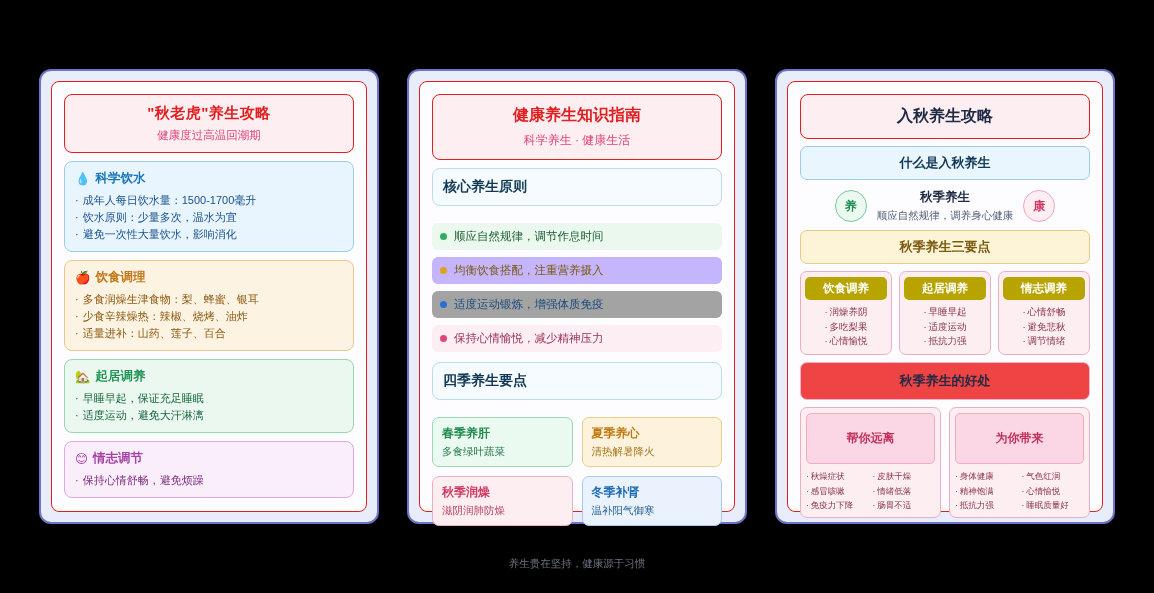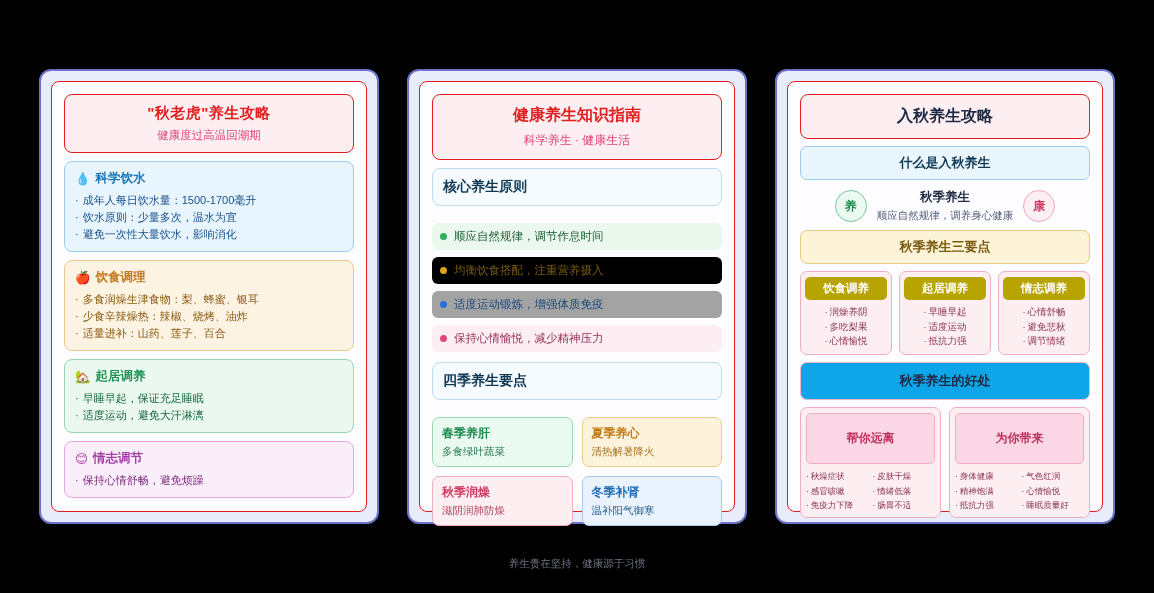--- a/index.html
+++ b/index.html
@@ -34,21 +34,21 @@
   
   .c2 .title-box{background:#fdeef2;border:1.5px solid #e02020;border-radius:8px;padding:10px 6px;text-align:center;}
   .c2 .title{color:#e02020;font-size:16px;font-weight:bold;}
   .c2 .subtitle{color:#e0457a;font-size:12px;margin-top:6px;}
   .panel{background:#f5fbfe;border:1px solid #bcdcef;border-radius:8px;padding:9px 10px;}
   .panel-title{font-size:14px;font-weight:bold;color:#123a56;}
   .prin{display:flex;flex-direction:column;gap:7px;margin-top:9px;}
   .prin-row{display:flex;align-items:center;gap:7px;font-size:11.5px;border-radius:6px;padding:6px 8px;}
   .dot{width:7px;height:7px;border-radius:50%;flex:none;}
   .r-green{background:#eaf8ee;color:#1d5c33;}
-  .r-yellow{background:#000000;color:#7a5a10;}
+  .r-yellow{background:#c4b5fd;color:#7a5a10;}
   .r-blue{background:#a3a3a3;color:#1a4a7d;}
   .r-pink{background:#fdeef4;color:#963256;}
   .grid4{display:grid;grid-template-columns:1fr 1fr;gap:9px;margin-top:9px;}
   .q{border-radius:7px;padding:7px 9px;}
   .q-t{font-size:12px;font-weight:bold;margin-bottom:3px;}
   .q-d{font-size:10.5px;}
   .q1{background:#eafaf1;border:1px solid #9bd9b5;} .q1 .q-t{color:#1f8a4d;} .q1 .q-d{color:#2a7a4e;}
   .q2{background:#fdf3dd;border:1px solid #e9cd8b;} .q2 .q-t{color:#c07a12;} .q2 .q-d{color:#a5731b;}
   .q3{background:#fdeef2;border:1px solid #eeaec2;} .q3 .q-t{color:#d03a62;} .q3 .q-d{color:#b5415f;}
   .q4{background:#eaf3fd;border:1px solid #a9c9ea;} .q4 .q-t{color:#1d6cb5;} .q4 .q-d{color:#2a618f;}
@@ -68,21 +68,21 @@
   .bar-yellow{background:#fdf3d6;border:1px solid #e4cb86;border-radius:7px;text-align:center;font-size:13px;font-weight:bold;color:#7a5a10;padding:7px;}
   .three{display:grid;grid-template-columns:1fr 1fr 1fr;gap:7px;}
   .tcol{border-radius:7px;padding:5px 4px;}
   .tcol-h{font-size:11.5px;font-weight:bold;text-align:center;border-radius:5px;padding:4px 2px;color:#fff;}
   .tcol ul{margin:5px 0 0;padding:0;}
   .tcol li{list-style:none;font-size:9.5px;line-height:1.55;text-align:center;}
   .tcol li:before{content:"·";margin-right:2px;}
   .t1{background:#fdeef2;border:1px solid #eeaec2;} .t1 .tcol-h{background:#b8a400;} .t1 li{color:#8a3450;}
   .t2{background:#fdeef2;border:1px solid #eeaec2;} .t2 .tcol-h{background:#b8a400;} .t2 li{color:#8a3450;}
   .t3{background:#fdeef2;border:1px solid #eeaec2;} .t3 .tcol-h{background:#b8a400;} .t3 li{color:#8a3450;}
-  .bar-pink{background:#0ea5e9;border:1px solid #f0b4cf;border-radius:7px;text-align:center;font-size:13px;font-weight:bold;color:#1f2a44;padding:9px;}
+  .bar-pink{background:#ef4444;border:1px solid #f0b4cf;border-radius:7px;text-align:center;font-size:13px;font-weight:bold;color:#1f2a44;padding:9px;}
   .two{display:grid;grid-template-columns:1fr 1fr;gap:8px;}
   .bcol{background:#fdeef2;border:1px solid #eeaec2;border-radius:7px;padding:5px;}
   .bcol-h{background:#fbd6e4;border:1px solid #eeaec2;border-radius:5px;text-align:center;font-size:12px;font-weight:bold;color:#c0305c;padding:16px;}
   .bcol-body{display:flex;gap:4px;margin-top:5px;}
   .bcol-body ul{margin:0;padding:0;flex:1;}
   .bcol-body li{list-style:none;font-size:8.5px;line-height:1.7;color:#8a3450;}
   .bcol-body li:before{content:"·";margin-right:2px;}
 </style>
 </head>
 <body>

